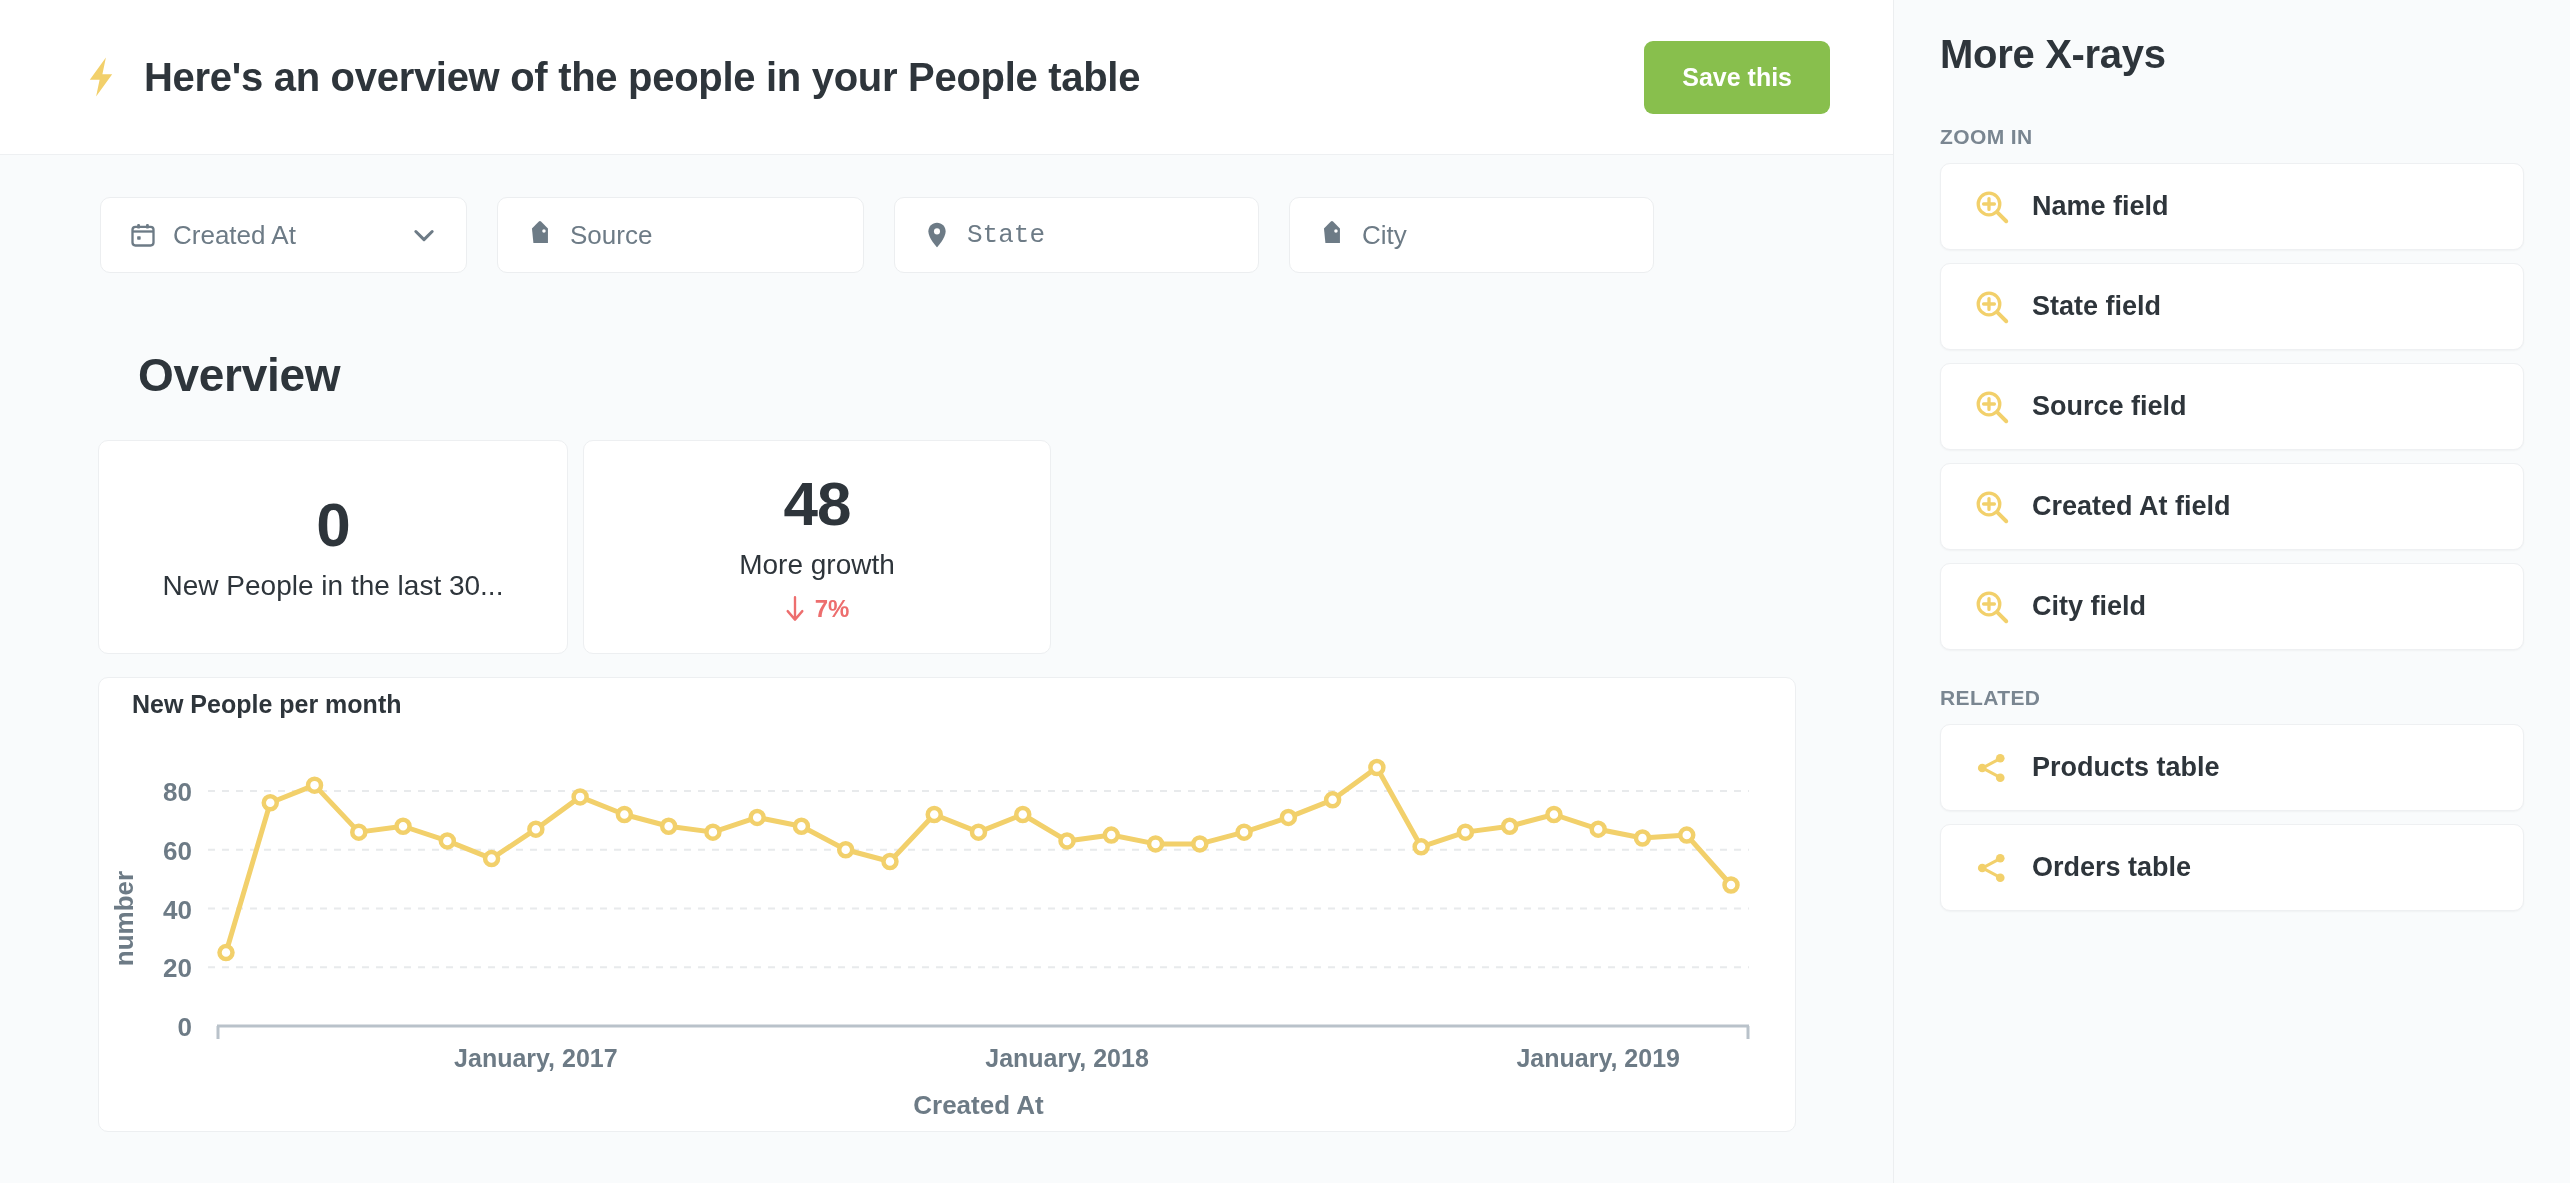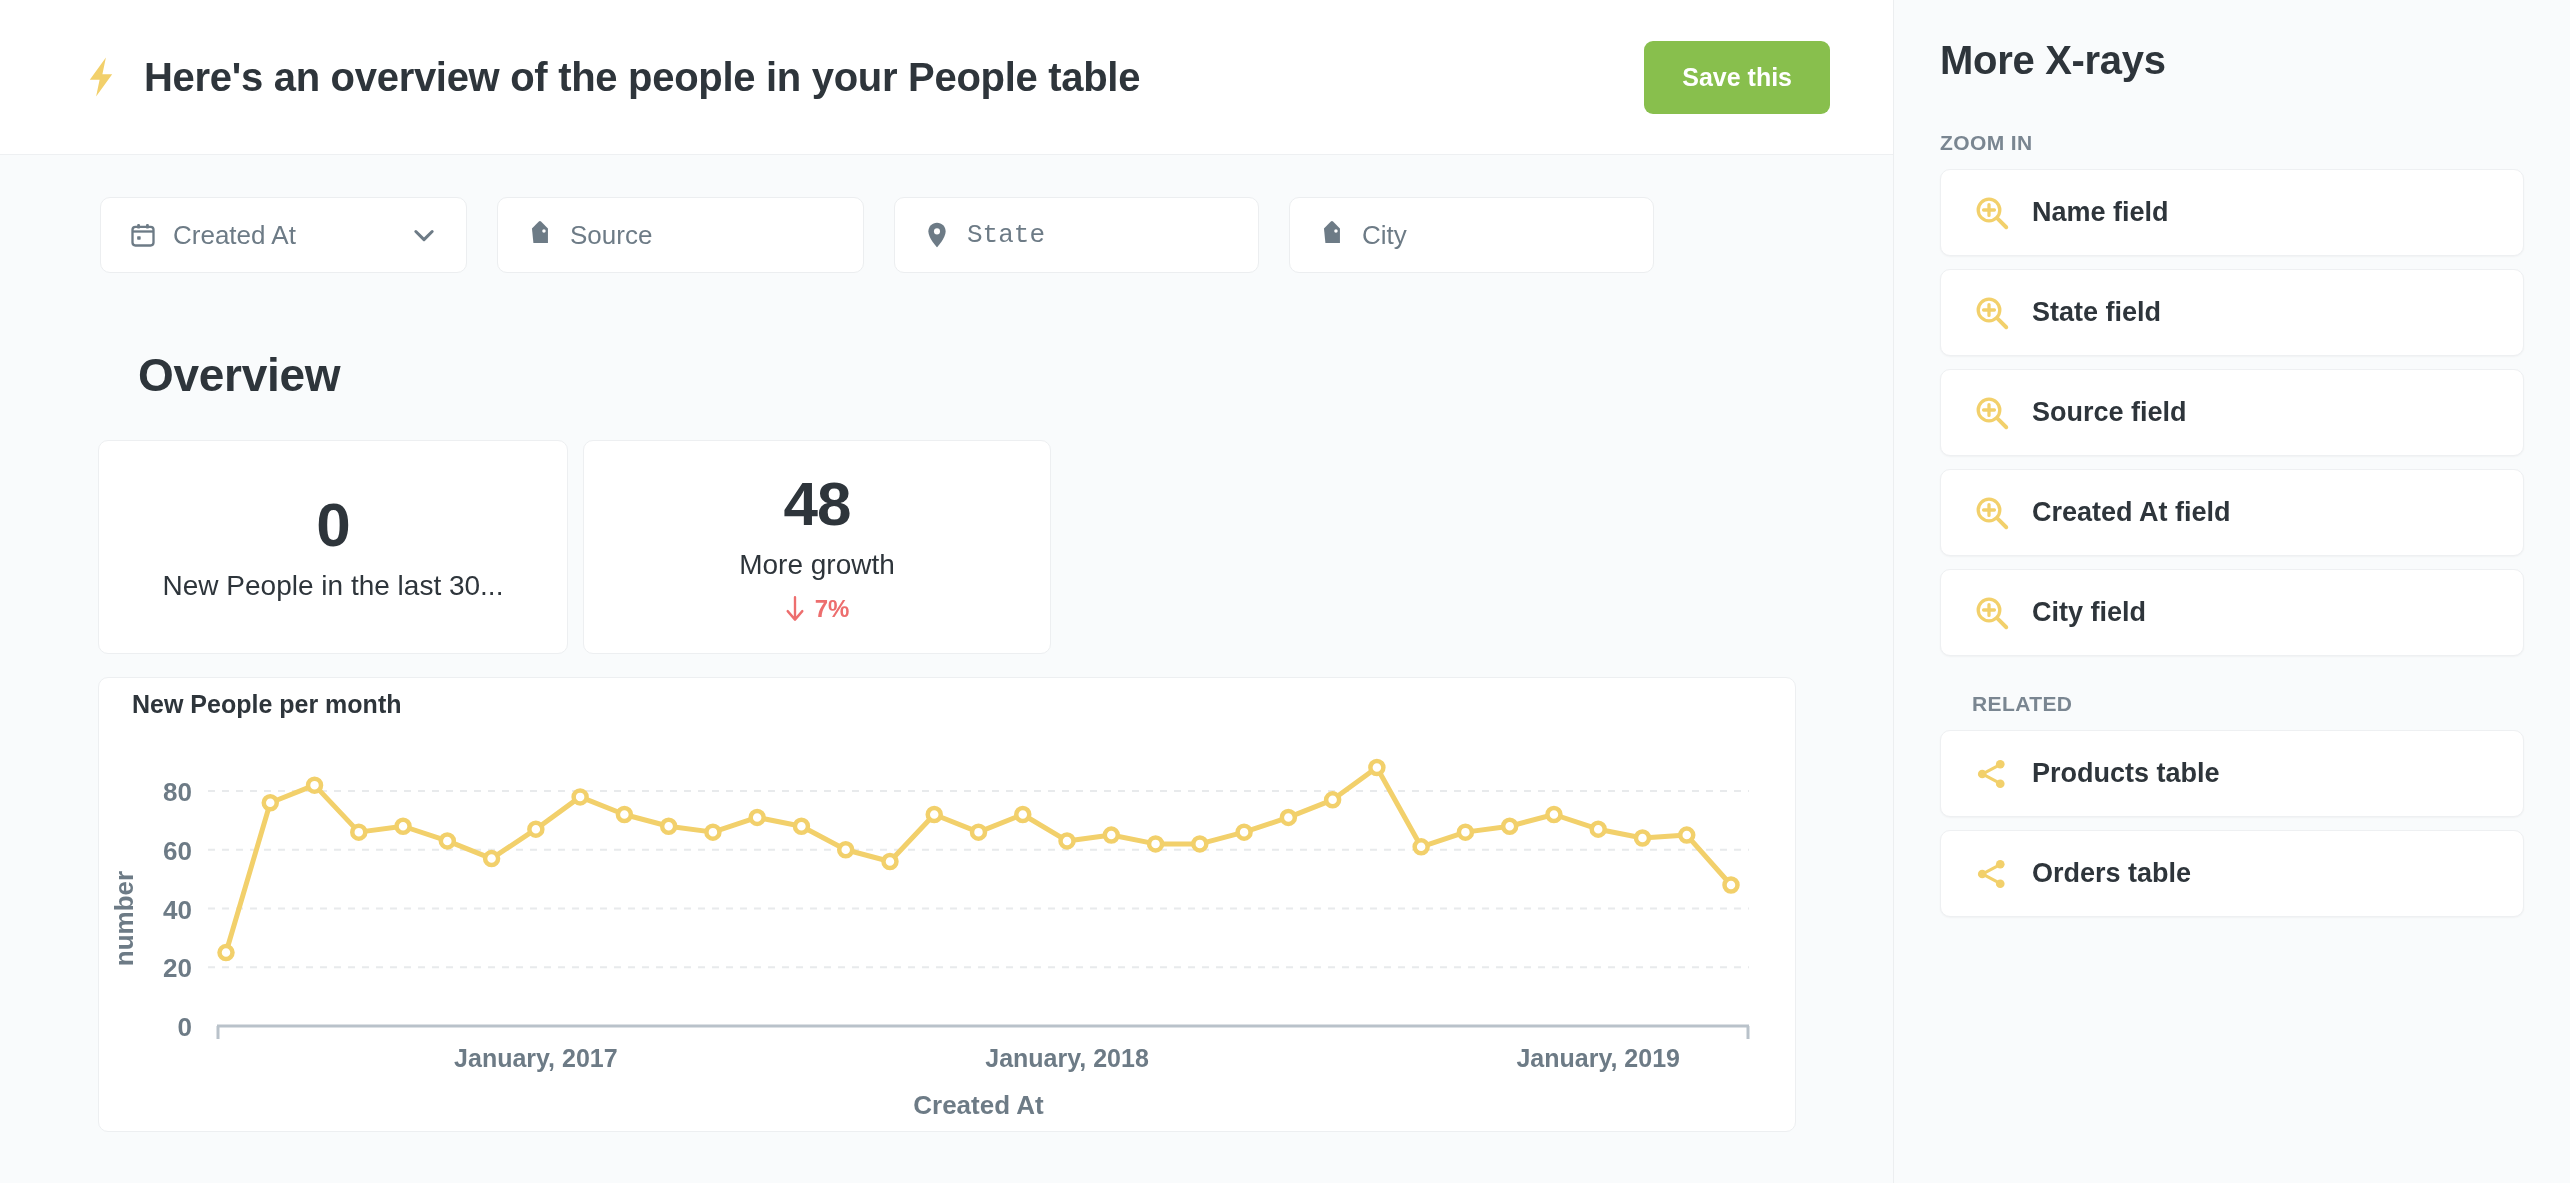--- a/index.html
+++ b/index.html
@@ -172,39 +172,39 @@
     color: #2e353b;
   }
   .chart-svg { position: absolute; left: 0; top: 0; }
 
   
   .sidebar {
     width: 677px;
     height: 1183px;
     background: #f9fbfc;
     border-left: 1px solid #eceef0;
-    padding: 10px 46px 0 46px;
+    padding: 4px 46px 0 46px;
     overflow: hidden;
   }
   .sidebar-title {
     font-size: 40px;
     font-weight: bold;
     color: #2e353b;
     padding-top: 28px;
     letter-spacing: -0.3px;
   }
   .sidebar-section-label {
     font-size: 21px;
     font-weight: bold;
     color: #7a8691;
     letter-spacing: 0.4px;
     margin-top: 48px;
     margin-bottom: 14px;
   }
-  .sidebar-section-label.related { margin-top: 36px; margin-bottom: 14px; margin-left: 32px; }
+  .sidebar-section-label.related { margin-top: 36px; margin-bottom: 14px; }
   .xray-card {
     background: #ffffff;
     border: 1px solid #eef0f2;
     border-radius: 10px;
     height: 87px;
     display: flex;
     align-items: center;
     padding-left: 33px;
     margin-bottom: 13px;
     cursor: pointer;

